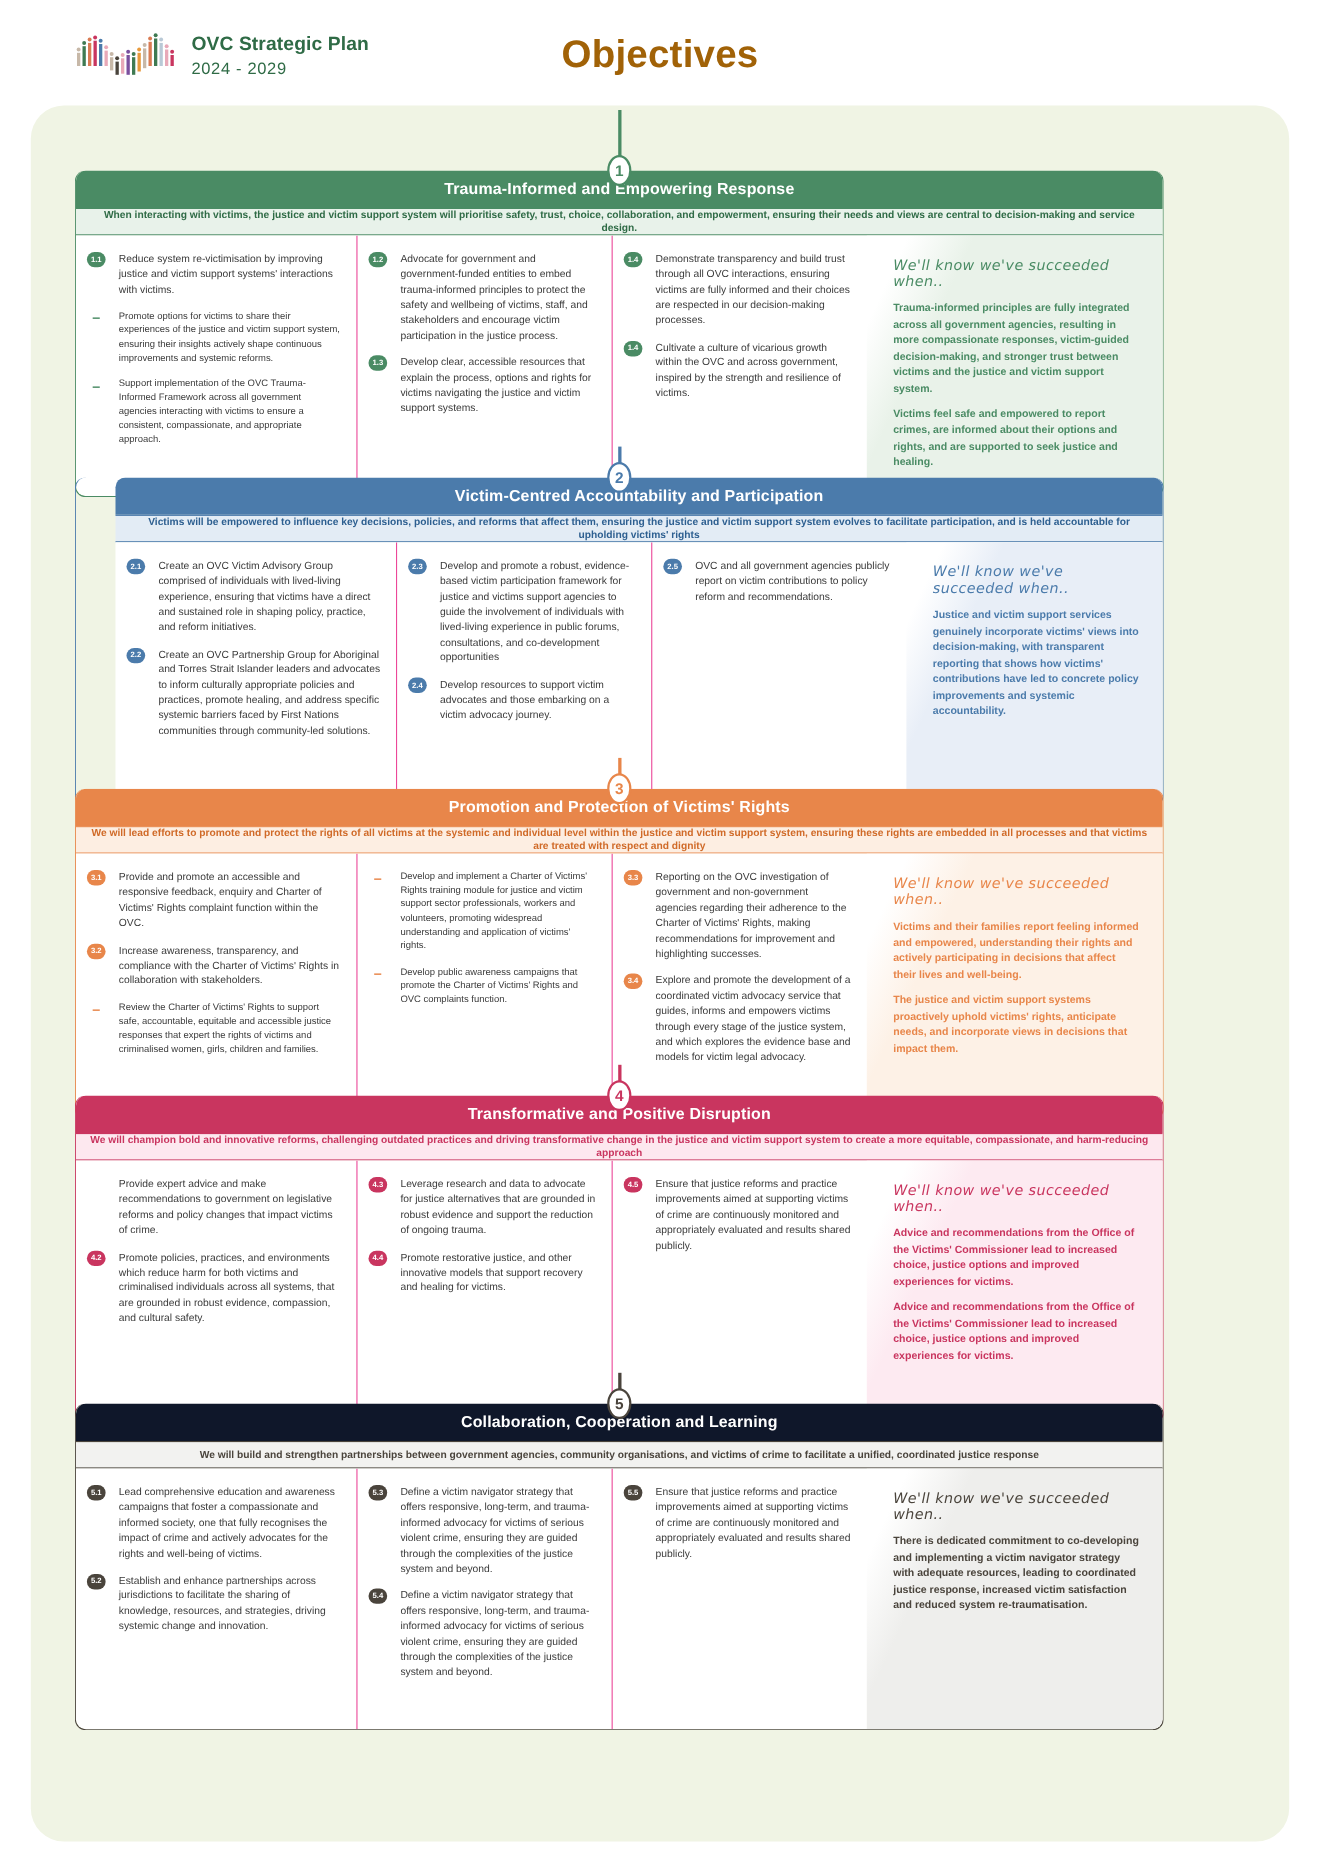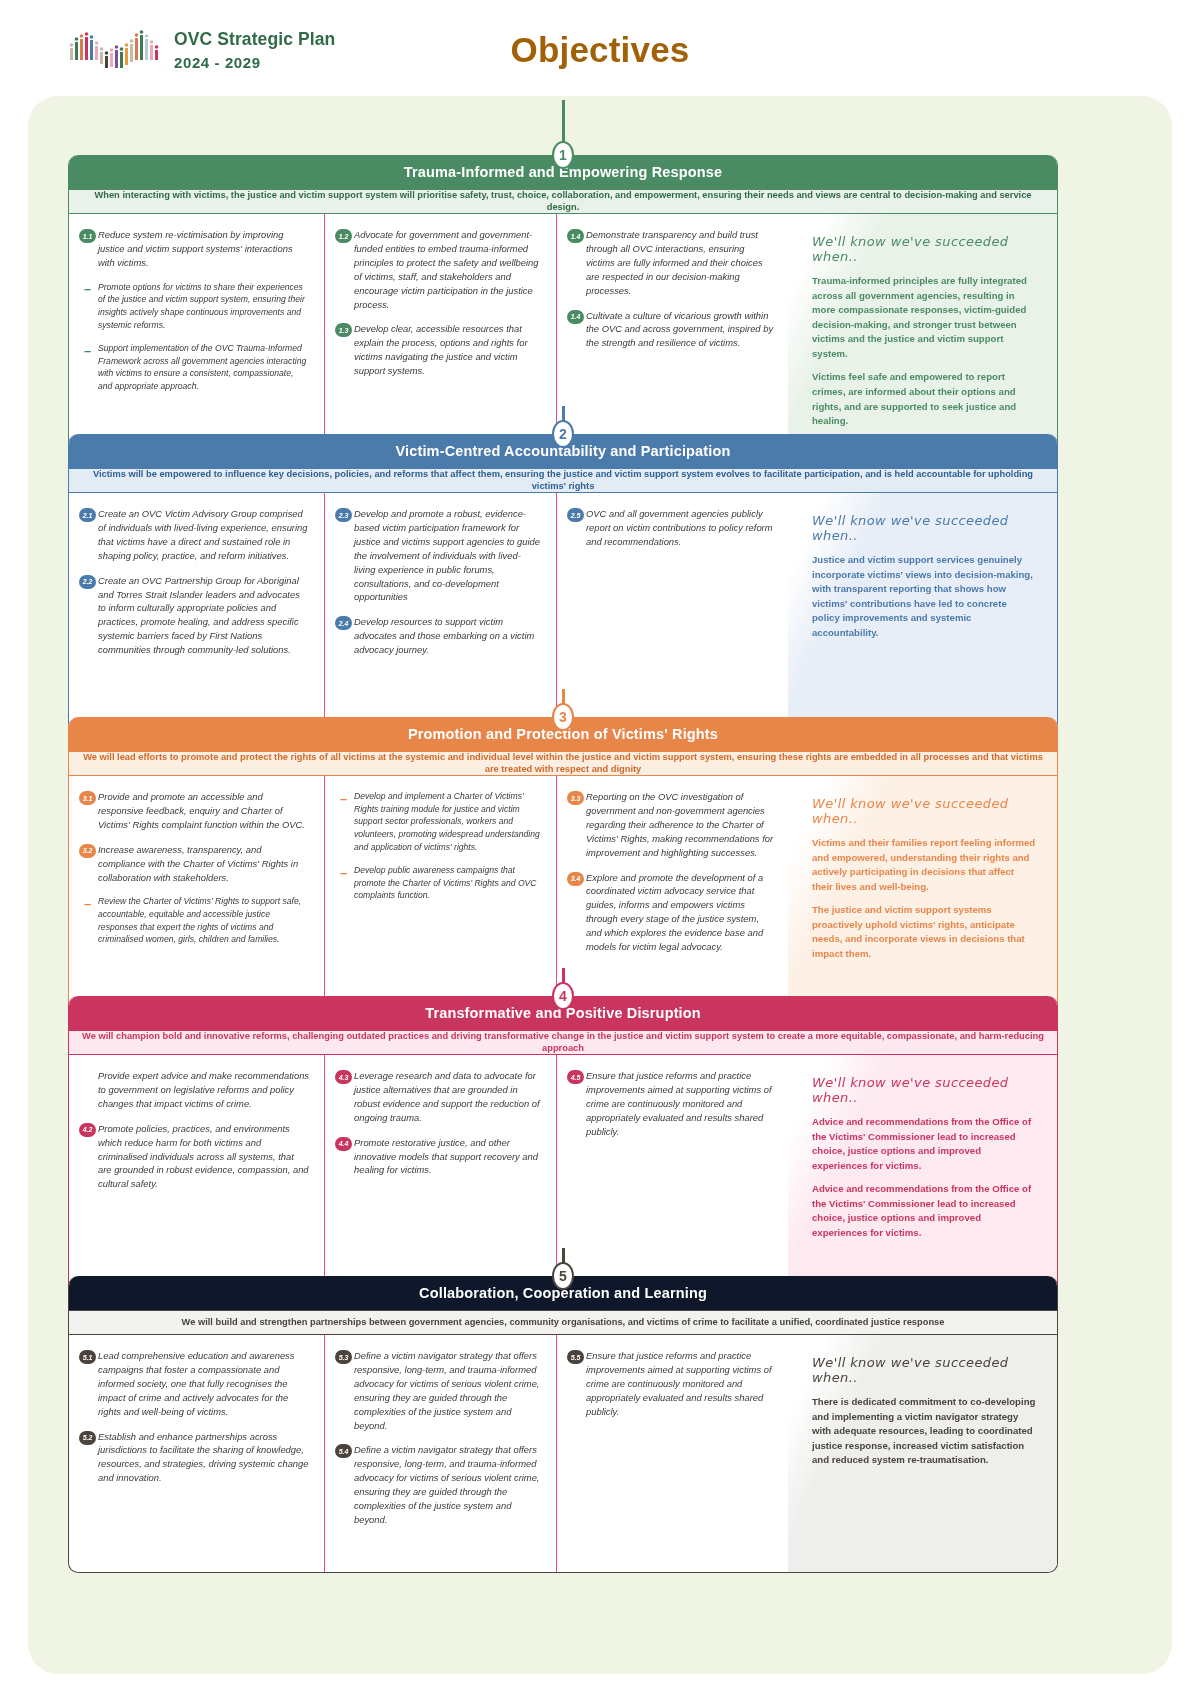--- a/index.html
+++ b/index.html
@@ -36,21 +36,21 @@
   }
   .logo-title {
     font-size: 17.5px;
     font-weight: bold;
     color: #2f6b46;
     letter-spacing: .1px;
     line-height: 1.15;
   }
   .logo-sub {
     font-size: 15px;
-    font-weight: bold;
+    font-weight: normal;
     color: #2f6b46;
     letter-spacing: .6px;
     margin-top: 4px;
   }
   .page-title {
     position: absolute;
     left: 0; right: 0; top: 30px;
     text-align: center;
     font-size: 35px;
     font-weight: bold;
@@ -157,23 +157,22 @@
   }
   .succ-p {
     font-size: 9.6px;
     font-weight: bold;
     line-height: 1.52;
     margin-bottom: 9px;
   }
   .item {
     display: flex;
     align-items: flex-start;
-    gap: 2px;
+    gap: 12px;
     margin-bottom: 11px;
-    font-style: italic;
   }
   .pill {
     flex: 0 0 auto;
     width: 17px; height: 14px;
     border-radius: 8px;
     color: #fff;
     font-size: 7px;
     font-weight: bold;
     display: flex;
     align-items: center;
@@ -308,21 +307,21 @@
               <div class="succ-p" style="color: rgb(74, 139, 100);">Victims feel safe and empowered to report crimes, are informed about their options and rights, and are supported to seek justice and healing.</div>
             </div>
           </div>
         </div>
       </div>
       <div class="obj" style="top: 434px;">
         <div class="connector" style="background: rgb(75, 123, 171);"></div>
         <div class="badge-num" style="color: rgb(75, 123, 171);">
           <span>2</span>
         </div>
-        <div class="obj-wrap" style="border-color: rgb(75, 123, 171);">
+        <div class="obj-wrap" style="border-color: rgb(75, 123, 171); padding-left: 36px;">
           <div class="obj-header" style="background: rgb(75, 123, 171);">Victim-Centred Accountability and Participation</div>
           <div class="obj-sub" style="background: rgb(227, 236, 245); color: rgb(45, 95, 144); border-top: 1.5px solid rgb(75, 123, 171); border-bottom: 1.5px solid rgb(75, 123, 171);">Victims will be empowered to influence key decisions, policies, and reforms that affect them, ensuring the justice and victim support system evolves to facilitate participation, and is held accountable for upholding victims' rights</div>
           <div class="obj-body" style="height: 239px;">
             <div class="col c1">
               <div class="item">
                 <span class="pill" style="background: rgb(75, 123, 171);">2.1</span>
                 <span class="item-txt">Create an OVC Victim Advisory Group comprised of individuals with lived-living experience, ensuring that victims have a direct and sustained role in shaping policy, practice, and reform initiatives.</span>
               </div>
               <div class="item">
                 <span class="pill" style="background: rgb(75, 123, 171);">2.2</span>

